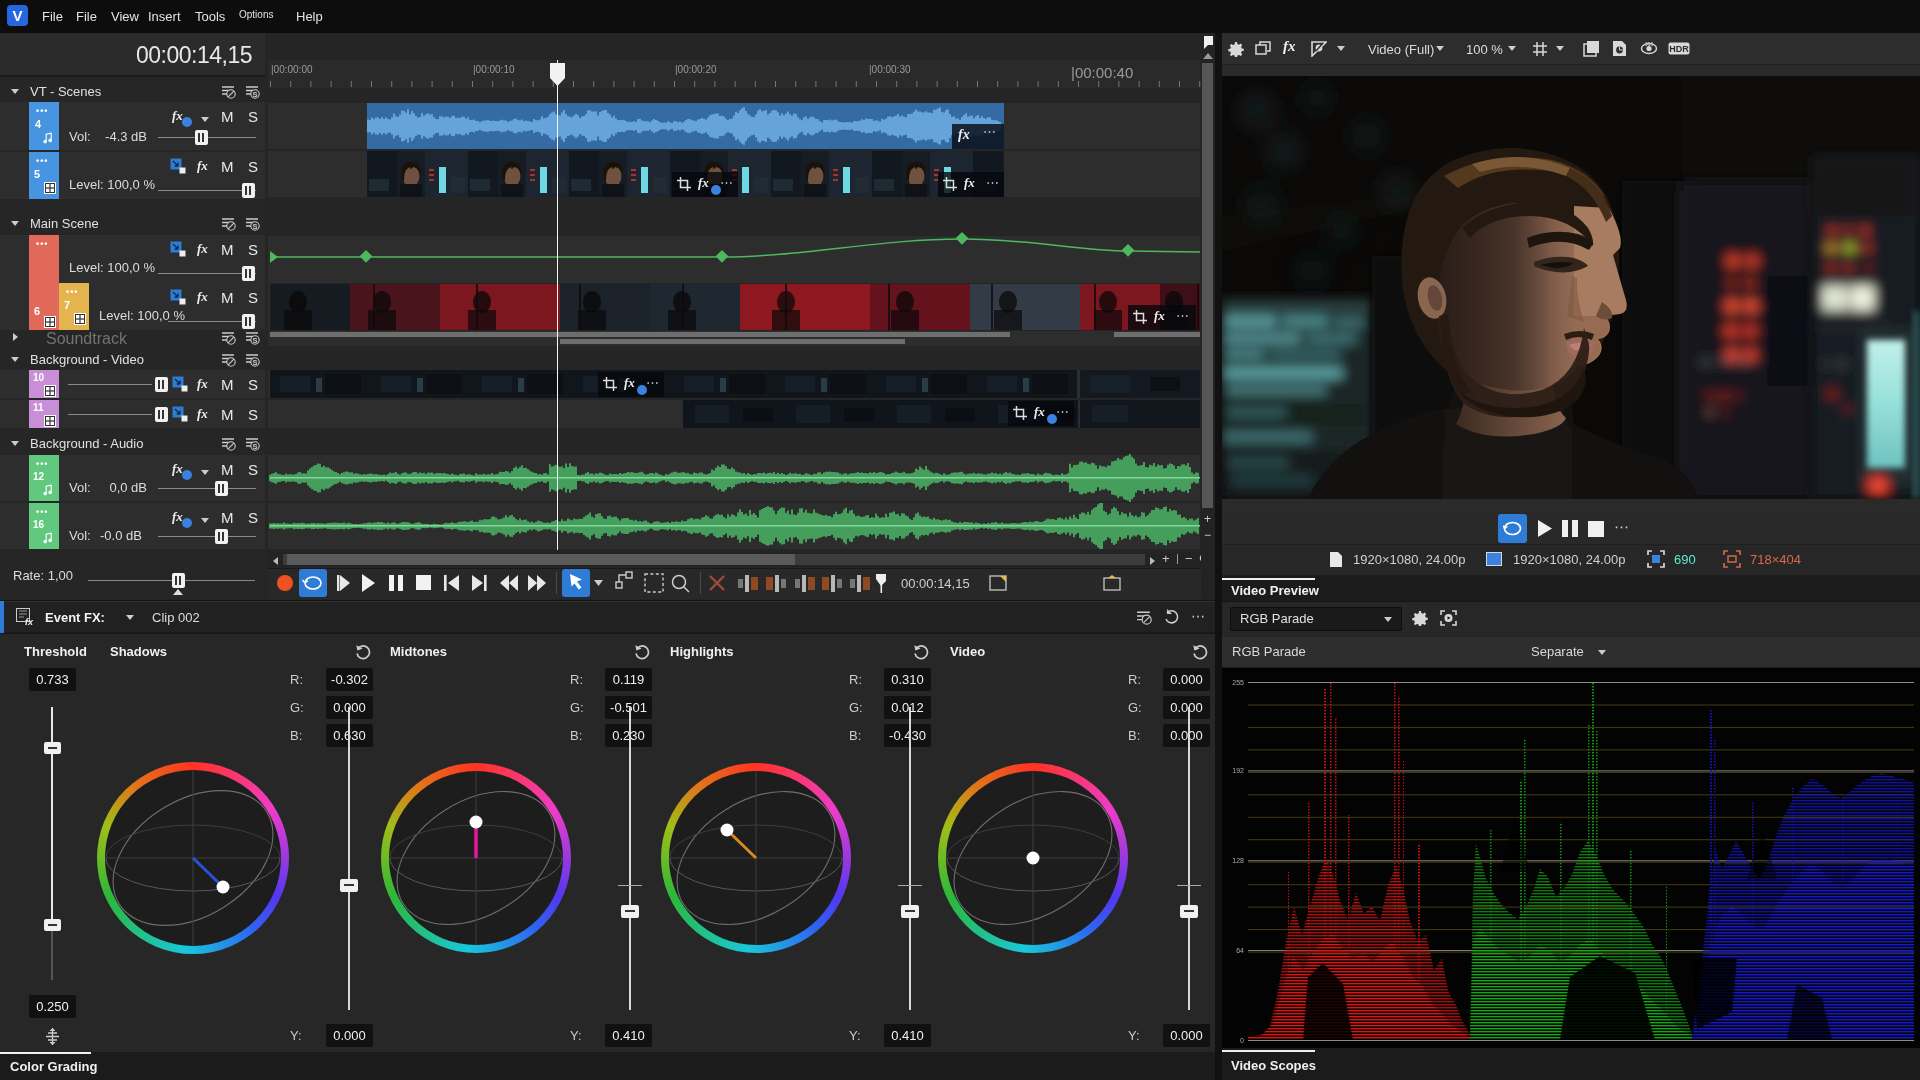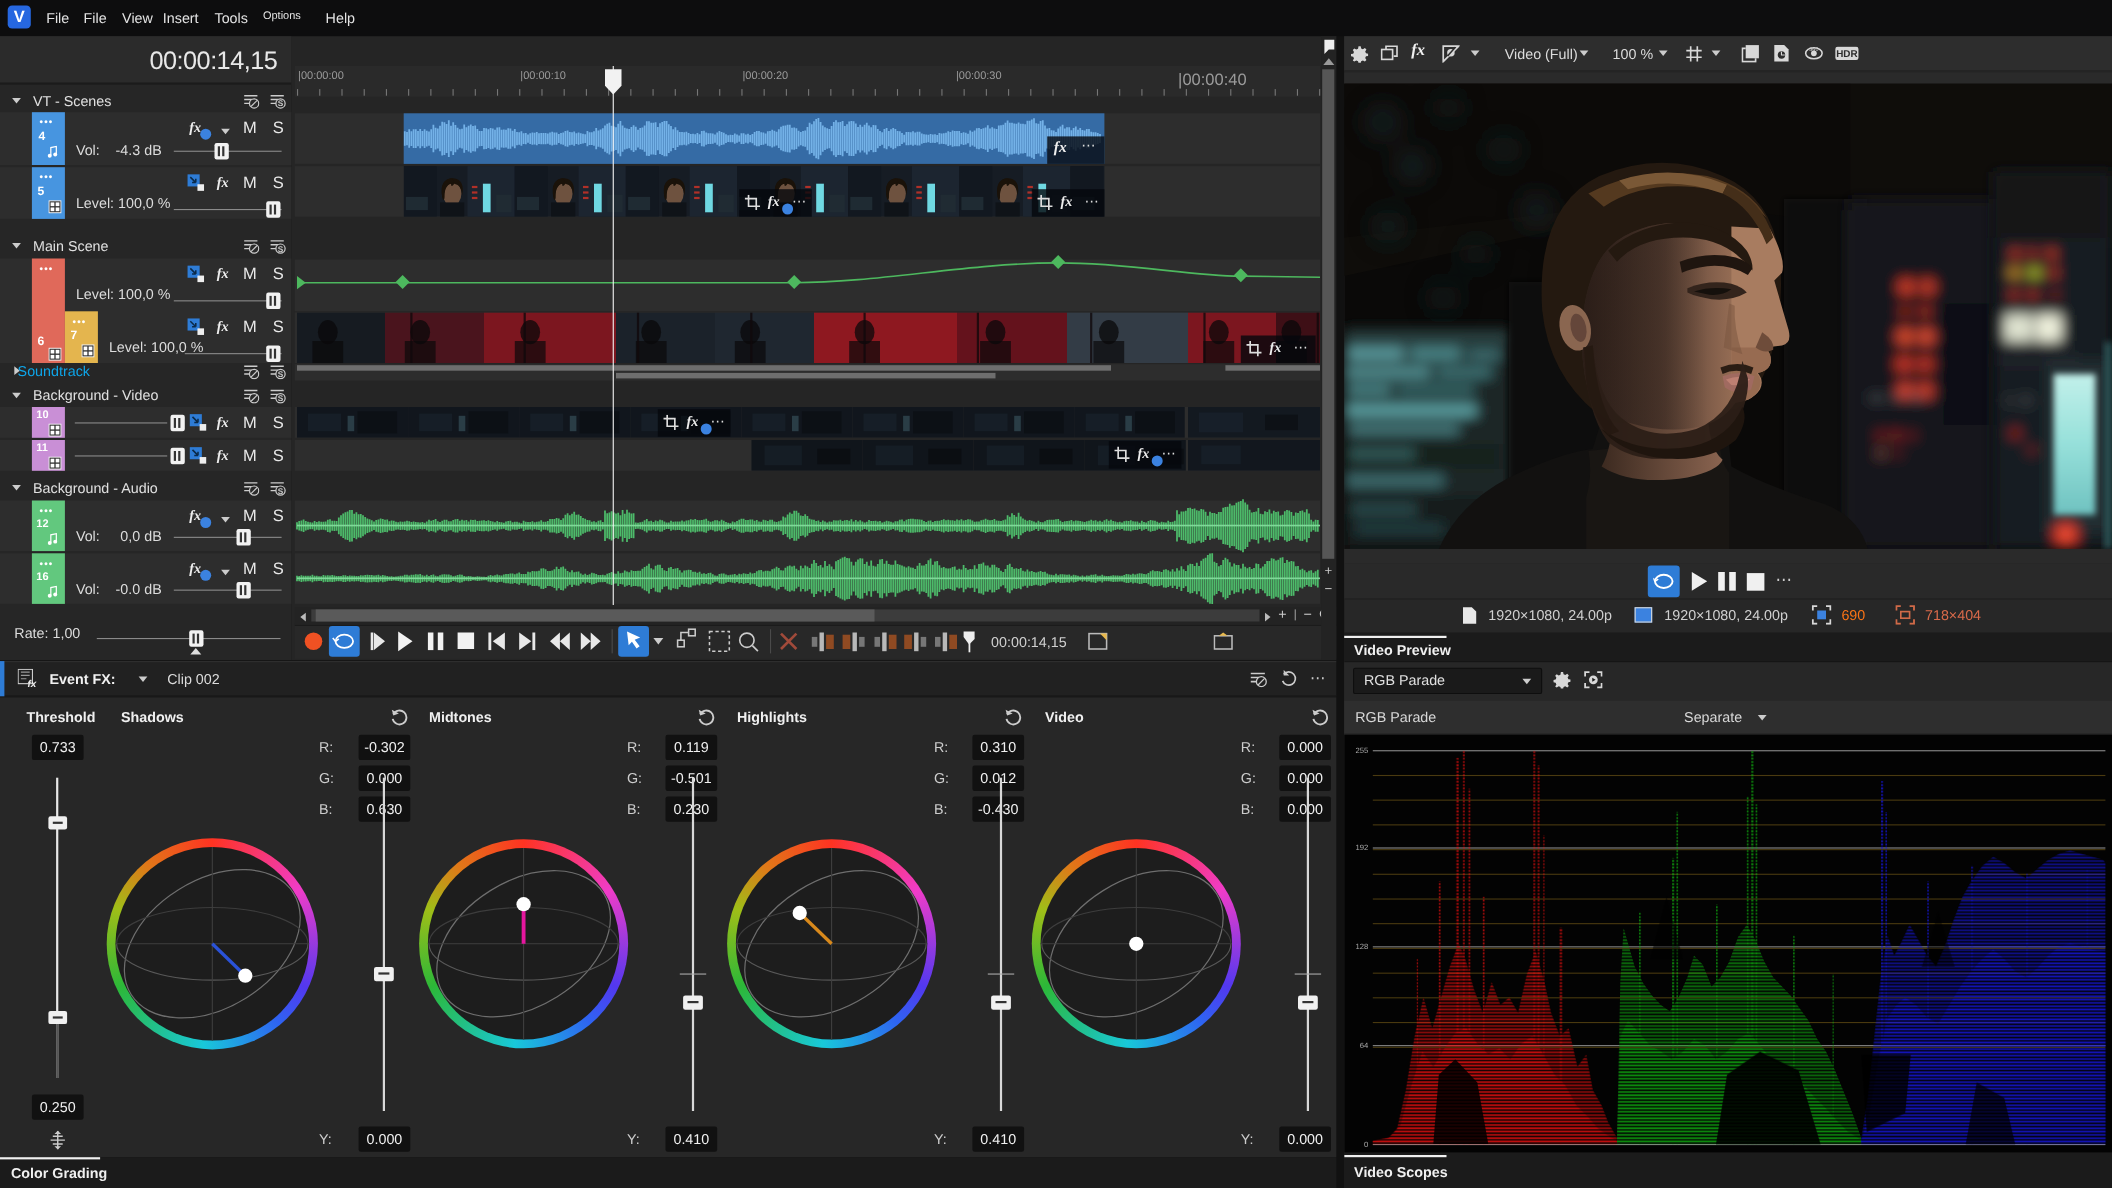--- a/index.html
+++ b/index.html
@@ -143,21 +143,21 @@
     </svg>
     <span style="position:absolute;left:197px;top:289px;color:#eee;font-size:13px;font-style:italic;font-weight:bold;font-family:'Liberation Serif',serif">fx</span>
     <span style="position:absolute;left:221px;top:289px;color:#e8e8e8;font-size:15px">M</span>
     <span style="position:absolute;left:248px;top:289px;color:#e8e8e8;font-size:15px">S</span>
     <span style="position:absolute;left:99px;top:308px;color:#dcdcdc;font-size:13px">Level: 100,0 %</span>
     <div style="position:absolute;left:168px;top:321px;width:88px;height:1px;background:#8a8a8a"></div>
     <div style="position:absolute;left:242px;top:314px;width:13px;height:15px;background:#f2f2f2;border-radius:2px"></div>
     <div style="position:absolute;left:245px;top:317px;width:2px;height:9px;background:#333"></div>
     <div style="position:absolute;left:249px;top:317px;width:2px;height:9px;background:#333"></div>
     <div style="position:absolute;left:13px;top:333px;width:0;height:0;border-left:5px solid #ccc;border-top:4px solid transparent;border-bottom:4px solid transparent"></div>
-    <span style="position:absolute;left:16px;top:330px;color:#0ea5e9;font-size:13px">Soundtrack</span>
+    <span style="position:absolute;left:46px;top:330px;color:#737373;font-size:16px">Soundtrack</span>
     <svg style="position:absolute;left:221px;top:330px" width="15" height="15" viewBox="0 0 15 15">
         <g stroke="#ccc" stroke-width="1.3">
         <path d="M1 3h12M1 6.5h7M1 10h5"></path>
       </g>
         <circle cx="10" cy="10" r="4.2" fill="#2a2a2a" stroke="#ccc" stroke-width="1.1"></circle>
         <text x="10" y="12.8" font-size="7.5" fill="#ccc" text-anchor="middle" font-weight="bold"></text>
         <path d="M7.2 12.8 12.8 7.2" stroke="#ccc" stroke-width="1.1"></path>
         </svg>
     <svg style="position:absolute;left:245px;top:330px" width="15" height="15" viewBox="0 0 15 15">
         <g stroke="#ccc" stroke-width="1.3">
@@ -275,21 +275,21 @@
       <path d="M3.2 9.4V2.2l5-1v7.2" stroke="#fff" stroke-width="1.1" fill="none"></path>
       <circle cx="2.2" cy="9.6" r="1.8" fill="#fff"></circle>
       <circle cx="7.2" cy="8.4" r="1.8" fill="#fff"></circle>
     </svg>
     <span style="position:absolute;left:172px;top:509px;color:#eee;font-size:13px;font-style:italic;font-weight:bold;font-family:'Liberation Serif',serif">fx</span>
     <div style="position:absolute;left:182px;top:518px;width:10px;height:10px;border-radius:50%;background:#3b82e0"></div>
     <div style="position:absolute;left:201px;top:518px;width:0;height:0;border-top:5px solid #ccc;border-left:4.5px solid transparent;border-right:4.5px solid transparent"></div>
     <span style="position:absolute;left:221px;top:509px;color:#e8e8e8;font-size:15px">M</span>
     <span style="position:absolute;left:248px;top:509px;color:#e8e8e8;font-size:15px">S</span>
     <span style="position:absolute;left:69px;top:528px;color:#dcdcdc;font-size:13px">Vol:</span>
-    <span style="position:absolute;left:100px;top:528px;width:47px;text-align:right;color:#dcdcdc;font-size:13px">-0.0 dB</span>
+    <span style="position:absolute;left:100px;top:528px;width:47px;color:#dcdcdc;font-size:13px">-0.0 dB</span>
     <div style="position:absolute;left:158px;top:536px;width:98px;height:1px;background:#8a8a8a"></div>
     <div style="position:absolute;left:215px;top:529px;width:13px;height:15px;background:#f2f2f2;border-radius:2px"></div>
     <div style="position:absolute;left:218px;top:532px;width:2px;height:9px;background:#333"></div>
     <div style="position:absolute;left:222px;top:532px;width:2px;height:9px;background:#333"></div>
     <span style="position:absolute;left:13px;top:568px;color:#dcdcdc;font-size:13px">Rate: 1,00</span>
     <div style="position:absolute;left:88px;top:580px;width:167px;height:1px;background:#8a8a8a"></div>
     <div style="position:absolute;left:172px;top:573px;width:13px;height:15px;background:#f2f2f2;border-radius:2px"></div>
     <div style="position:absolute;left:175px;top:576px;width:2px;height:9px;background:#333"></div>
     <div style="position:absolute;left:179px;top:576px;width:2px;height:9px;background:#333"></div>
     <div style="position:absolute;left:173px;top:589px;width:0;height:0;border-bottom:6px solid #ddd;border-left:5px solid transparent;border-right:5px solid transparent"></div>
@@ -1119,21 +1119,21 @@
     <svg style="position:absolute;left:1329px;top:551px" width="14" height="17" viewBox="0 0 14 17">
       <path d="M1 1h8l4 4v11H1z" fill="#e8e8e8"></path>
     </svg>
     <span style="position:absolute;left:1353px;top:552px;color:#d0d0d0;font-size:13px">1920×1080, 24.00p</span>
     <div style="position:absolute;left:1486px;top:552px;width:16px;height:14px;background:#3b82e0;border:1.5px solid #d8d8d8"></div>
     <span style="position:absolute;left:1513px;top:552px;color:#d0d0d0;font-size:13px">1920×1080, 24.00p</span>
     <svg style="position:absolute;left:1647px;top:550px" width="18" height="18" viewBox="0 0 18 18">
       <path d="M1 5V1h4M13 1h4v4M17 13v4h-4M5 17H1v-4" stroke="#d8d8d8" stroke-width="1.7" fill="none"></path>
       <rect x="5" y="5" width="8" height="8" fill="#3b82e0"></rect>
     </svg>
-    <span style="position:absolute;left:1674px;top:552px;color:#f97316;font-size:13px">690</span>
+    <span style="position:absolute;left:1674px;top:552px;color:#5eead4;font-size:13px">690</span>
     <svg style="position:absolute;left:1723px;top:550px" width="18" height="18" viewBox="0 0 18 18">
       <path d="M1 5V1h4M13 1h4v4M17 13v4h-4M5 17H1v-4" stroke="#d06a48" stroke-width="1.7" fill="none"></path>
       <rect x="5" y="6" width="8" height="6" fill="none" stroke="#d06a48" stroke-width="1.5"></rect>
     </svg>
     <span style="position:absolute;left:1750px;top:552px;color:#d96a4a;font-size:13px">718×404</span>
     <div style="position:absolute;left:1222px;top:575px;width:698px;height:26px;background:#1b1b1b"></div>
     <div style="position:absolute;left:1222px;top:578px;width:93px;height:2px;background:#f0f0f0"></div>
     <span style="position:absolute;left:1231px;top:583px;color:#f0f0f0;font-size:13px;font-weight:bold">Video Preview</span>
     <div style="position:absolute;left:1222px;top:601px;width:698px;height:36px;background:#272727;border-top:1px solid #151515"></div>
     <div style="position:absolute;left:1230px;top:607px;width:172px;height:24px;background:#1a1a1a;border:1px solid #0e0e0e;border-radius:2px"></div>

